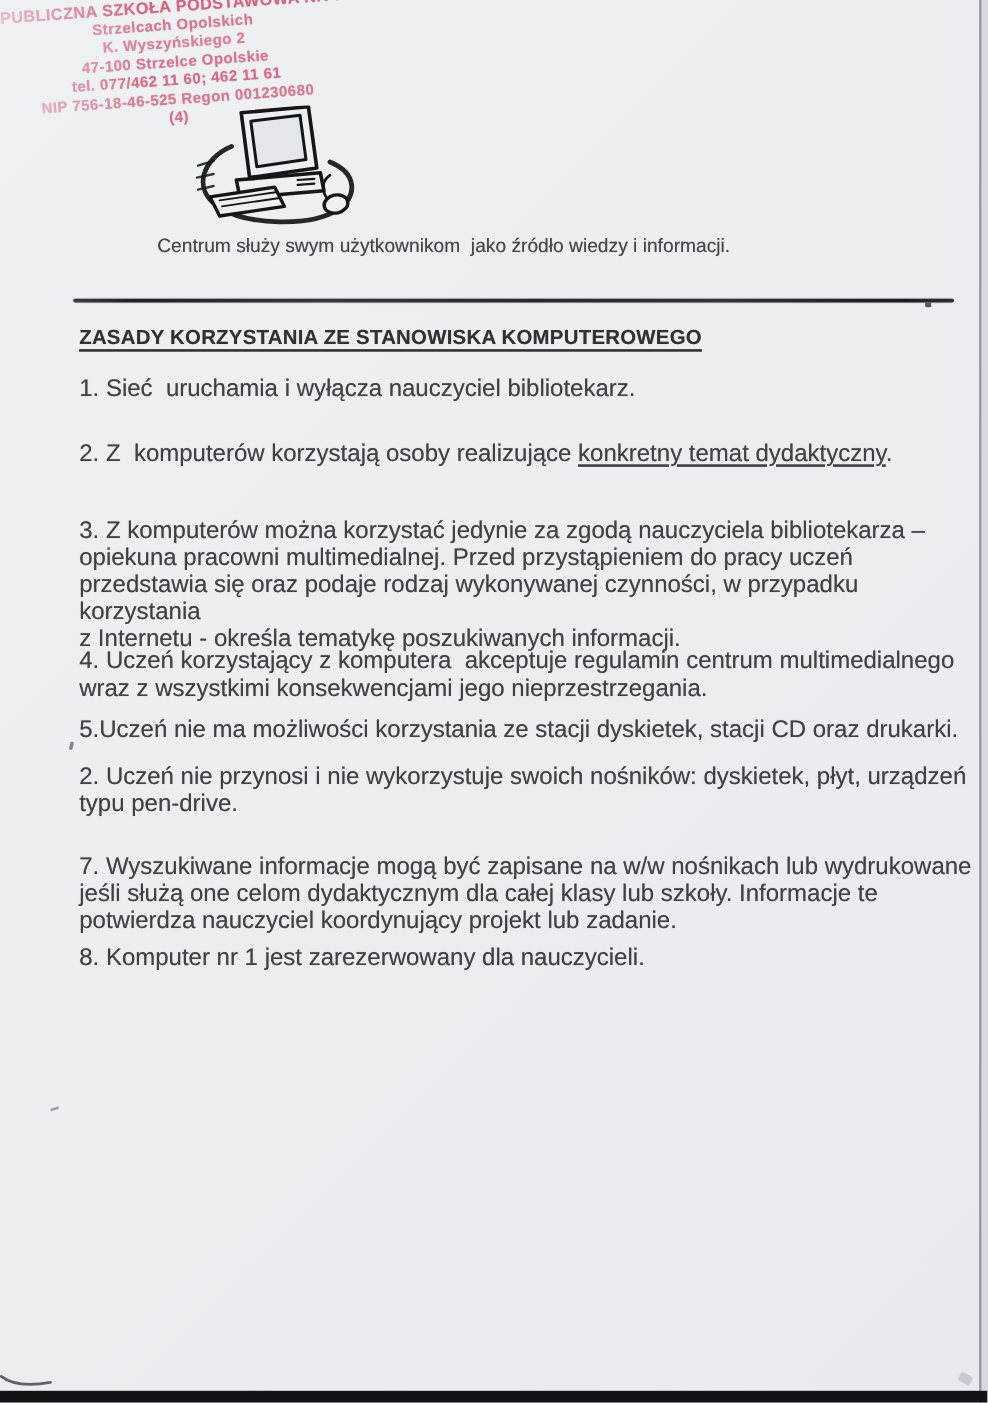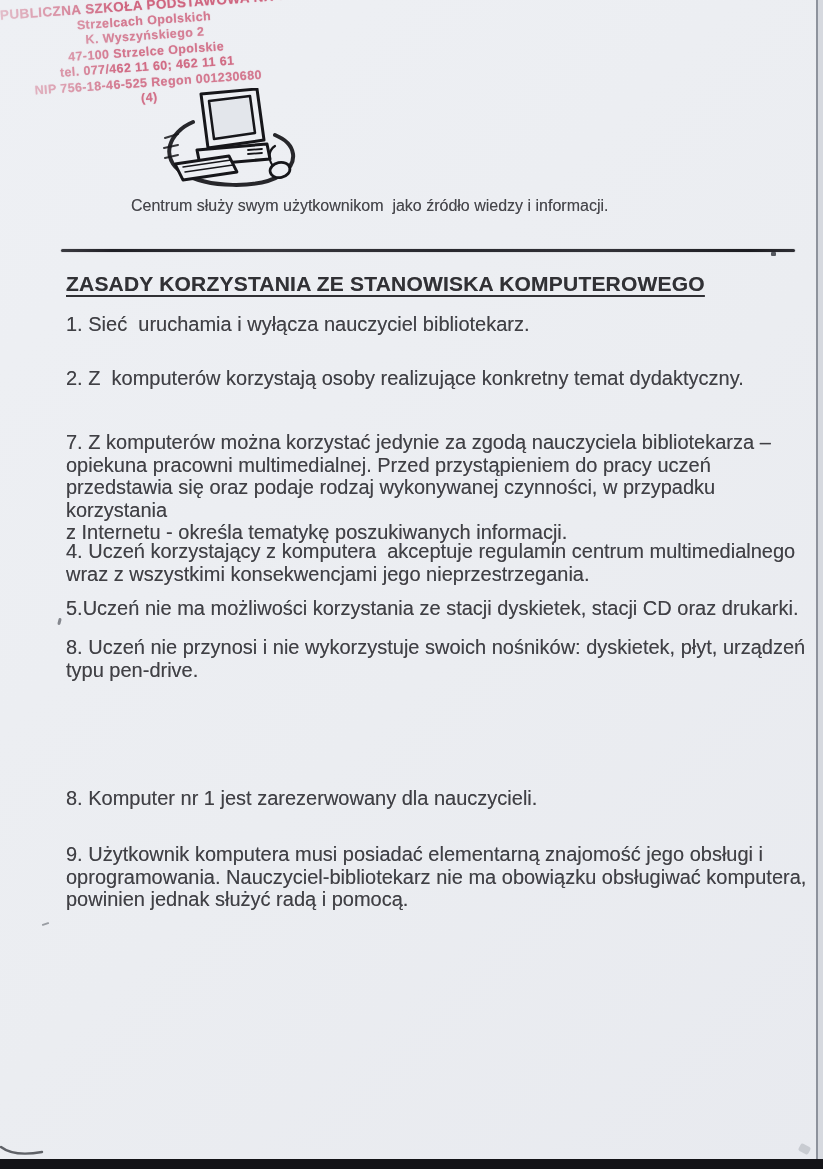--- a/index.html
+++ b/index.html
@@ -40,28 +40,28 @@
     font-size:16px; white-space:pre-wrap; color:#46464b;text-align:center;
   }
   .divider{
     position:absolute; left:61px; top:249px; width:734px; height:3px;
     border-radius:2px;
     background:linear-gradient(90deg,#3b3b41 0%,#202026 7%,#37373d 28%,#28282e 52%,#323238 74%,#1c1c21 94%,#2e2e34 100%);
     box-shadow:0 0 1px rgba(20,20,25,.6);
   }
   .heading{
     position:absolute; left:66px; top:272px;
-    font-size:21px; font-weight:bold; color:#313135; letter-spacing:.2px;
+    font-size:17px; font-weight:bold; color:#313135; letter-spacing:.2px;
     text-decoration:underline; text-underline-offset:4px; text-decoration-thickness:2px;
   }
   .item{
     position:absolute; left:66px; width:745px;
     font-size:20px; line-height:22.5px; white-space:pre-wrap; color:#404045;
   }
-  .u{ text-underline-offset:3px; }
+  .u{ text-decoration:underline; text-underline-offset:3px; }
 
   
   .edge-right-line{ position:absolute; left:816px; top:0; width:2px; height:1169px; background:rgba(92,98,110,.65); }
   .edge-right-strip{ position:absolute; left:818px; top:0; width:5px; height:1169px; background:#d6d9df; }
   .bottom-bar{ position:absolute; left:0; top:1159px; width:823px; height:10px; background:#131317; }
   .dot-a{ position:absolute; left:771px; top:252px; width:5px; height:4px; background:#55585f; border-radius:1px; }
   .mark-a{ position:absolute; left:58px; top:618px; width:3px; height:7px; background:#6a6d74; border-radius:2px; transform:rotate(14deg); opacity:.8; }
   .mark-b{ position:absolute; left:42px; top:923px; width:7px; height:2px; background:#85888f; transform:rotate(-18deg); opacity:.8; }
   .pen-mark{ position:absolute; left:0; top:1143px; }
   .smudge{ position:absolute; left:799px; top:1145px; width:11px; height:8px; background:rgba(140,145,155,.35); border-radius:2px; transform:rotate(28deg); }
@@ -108,33 +108,33 @@
   </div>
 
   <div class="subtitle txt">Centrum służy swym użytkownikom  jako źródło wiedzy i informacji.</div>
 
   <div class="divider"></div>
 
   <div class="heading txt">ZASADY KORZYSTANIA ZE STANOWISKA KOMPUTEROWEGO</div>
 
   <div class="item txt" style="top:313px">1. Sieć  uruchamia i wyłącza nauczyciel bibliotekarz.</div>
   <div class="item txt" style="top:367px"><span>2. Z  komputerów korzystają osoby realizujące </span><span class="u">konkretny temat dydaktyczny</span><span>.</span></div>
-  <div class="item txt" style="top:431px">7. Z komputerów można korzystać jedynie za zgodą nauczyciela bibliotekarza –
+  <div class="item txt" style="top:431px">3. Z komputerów można korzystać jedynie za zgodą nauczyciela bibliotekarza –
 opiekuna pracowni multimedialnej. Przed przystąpieniem do pracy uczeń
 przedstawia się oraz podaje rodzaj wykonywanej czynności, w przypadku korzystania
 z Internetu - określa tematykę poszukiwanych informacji.</div>
   <div class="item txt" style="top:540px">4. Uczeń korzystający z komputera  akceptuje regulamin centrum multimedialnego
 wraz z wszystkimi konsekwencjami jego nieprzestrzegania.</div>
   <div class="item txt" style="top:597px">5.Uczeń nie ma możliwości korzystania ze stacji dyskietek, stacji CD oraz drukarki.</div>
-  <div class="item txt" style="top:636px">8. Uczeń nie przynosi i nie wykorzystuje swoich nośników: dyskietek, płyt, urządzeń
+  <div class="item txt" style="top:636px">2. Uczeń nie przynosi i nie wykorzystuje swoich nośników: dyskietek, płyt, urządzeń
 typu pen-drive.</div>
+  <div class="item txt" style="top:711px">7. Wyszukiwane informacje mogą być zapisane na w/w nośnikach lub wydrukowane
+jeśli służą one celom dydaktycznym dla całej klasy lub szkoły. Informacje te
+potwierdza nauczyciel koordynujący projekt lub zadanie.</div>
   <div class="item txt" style="top:787px">8. Komputer nr 1 jest zarezerwowany dla nauczycieli.</div>
-  <div class="item txt" style="top:843px">9. Użytkownik komputera musi posiadać elementarną znajomość jego obsługi i
-oprogramowania. Nauczyciel-bibliotekarz nie ma obowiązku obsługiwać komputera,
-powinien jednak służyć radą i pomocą.</div>
 
   <div class="mark-a"></div>
   <div class="mark-b"></div>
   <div class="dot-a"></div>
   <div class="pen-mark">
     <svg width="46" height="16" viewBox="0 0 46 16" fill="none">
       <path d="M1,4 Q14,14 42,9" stroke="#3c3f45" stroke-width="2.4" stroke-linecap="round" opacity="0.8"></path>
     </svg>
   </div>
   <div class="smudge"></div>

